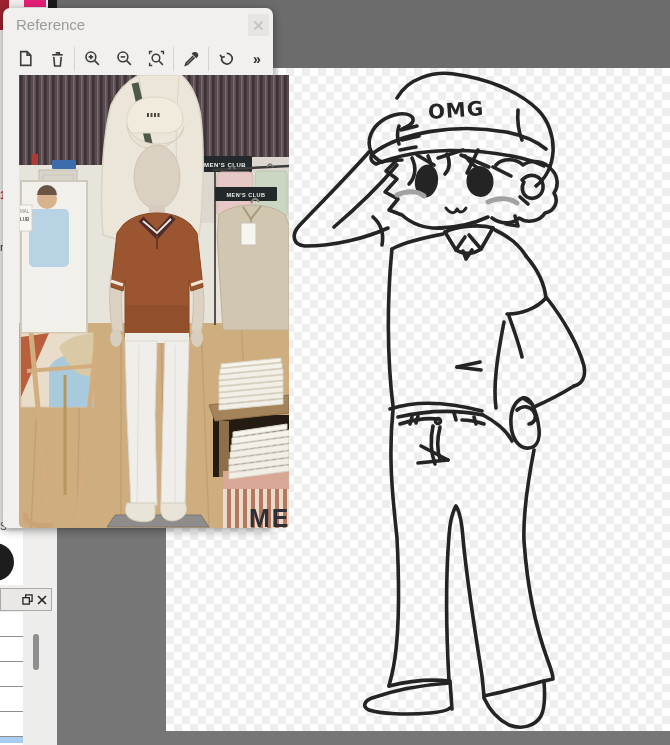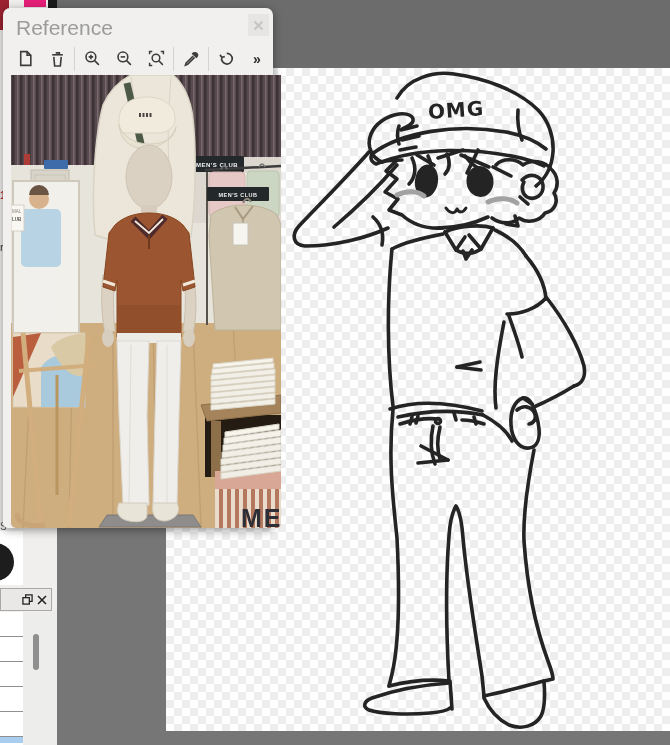--- a/index.html
+++ b/index.html
@@ -21,32 +21,32 @@
     background-size:16px 16px;
   }
   .canvas svg{position:absolute;left:0;top:0;}
   
   .ref-window{
     position:absolute;left:3px;top:8px;width:270px;height:520px;
     background:#f1f0ef;border-radius:7px 7px 5px 5px;
     box-shadow:0 2px 10px rgba(0,0,0,.4);
   }
   .ref-titlebar{position:relative;height:34px;}
-  .ref-title{position:absolute;left:13px;top:8px;font-size:21px;color:#9b9b9b;}
+  .ref-title{position:absolute;left:13px;top:8px;font-size:15px;color:#9b9b9b;}
   .ref-close{
     position:absolute;right:4px;top:6px;width:21px;height:22px;
     background:#e6e5e3;display:flex;align-items:center;justify-content:center;
   }
   .ref-toolbar{
     position:relative;height:33px;display:flex;align-items:center;padding-left:6px;
   }
   .tb-btn{width:32px;height:28px;display:flex;align-items:center;justify-content:center;background:none;border:none;padding:0;}
   .tb-sep{width:1px;height:24px;background:#d4d3d1;margin:0 1px;}
   .tb-more{font-size:14px;font-weight:bold;color:#2c2c2c;width:26px;text-align:center;margin-left:2px;}
-  .ref-photo{position:absolute;left:8px;top:67px;width:270px;height:453px;overflow:hidden;border-radius:0 0 5px 5px;}
+  .ref-photo{position:absolute;left:16px;top:67px;width:270px;height:453px;overflow:hidden;border-radius:0 0 5px 5px;}
   
   .brush-box{position:absolute;left:0;top:531px;width:23px;height:54px;background:#ffffff;}
   .brush-dot{position:absolute;left:-24px;top:543px;width:38px;height:38px;border-radius:50%;background:#1d1d1d;}
   .frag-s{position:absolute;left:0px;top:521px;font-size:10px;color:#555;}
   .mini-docker-bar{
     position:absolute;left:0;top:588px;width:52px;height:23px;
     background:#e9e8e6;border:1px solid #aaa9a7;box-sizing:border-box;
     display:flex;align-items:center;justify-content:flex-end;gap:4px;padding-right:4px;
   }
   .mini-list{position:absolute;left:0;top:612px;width:23px;height:133px;background:#fff;}

